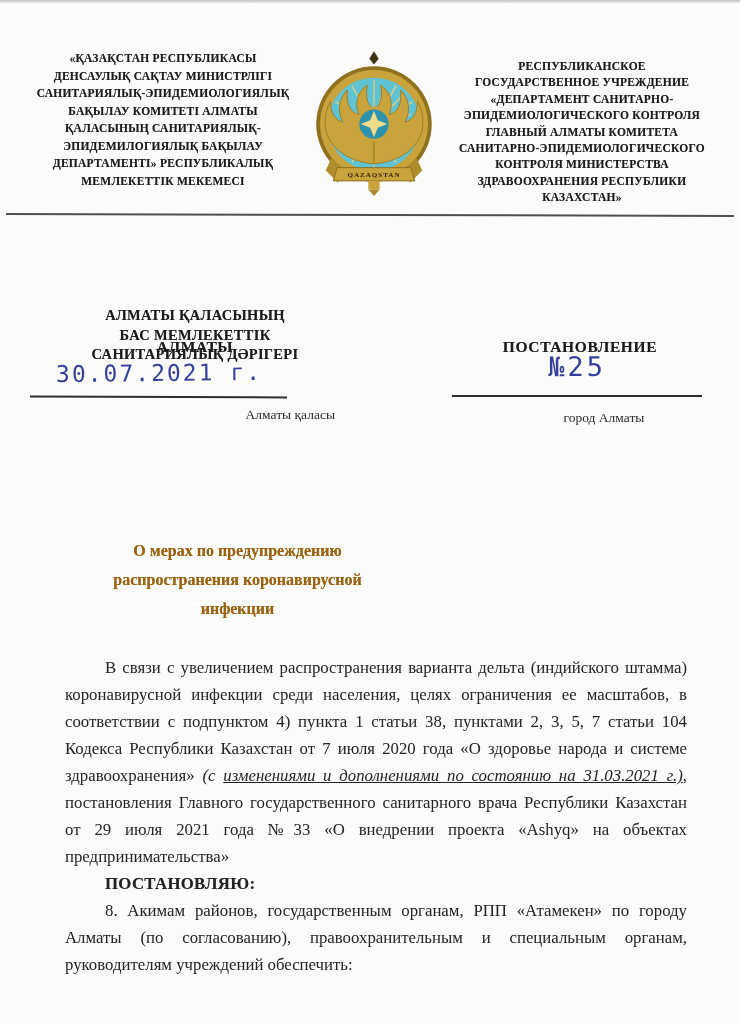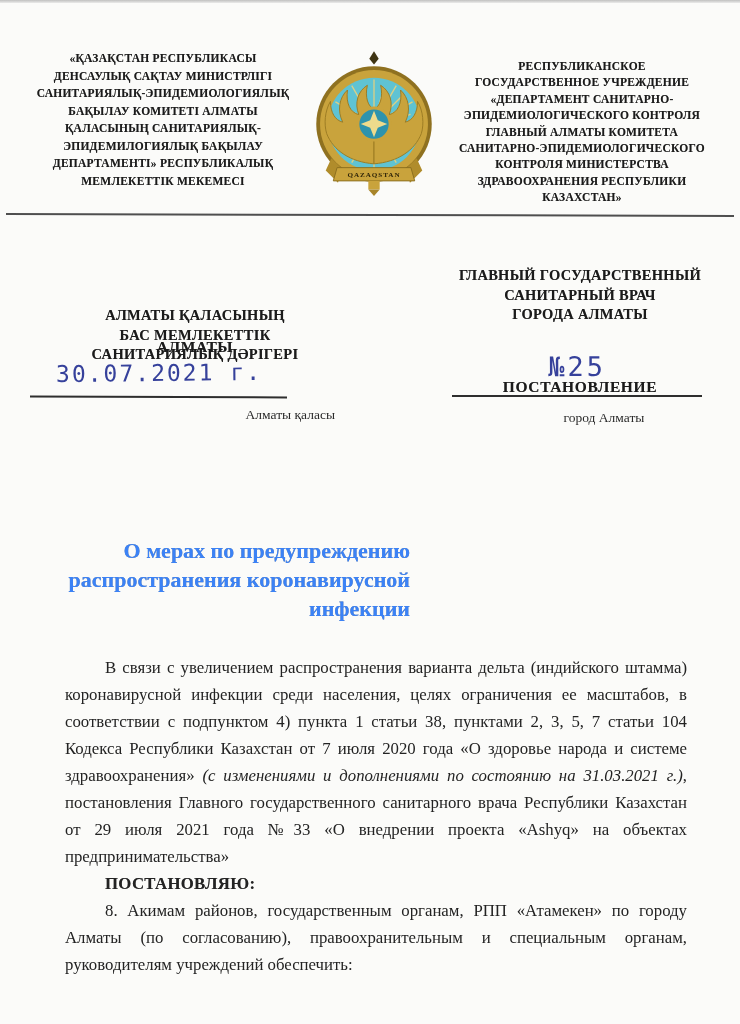--- a/index.html
+++ b/index.html
@@ -40,52 +40,52 @@
   }
 
   .issuer{
     font-size:14.5px;line-height:19.5px;letter-spacing:.3px;color:#1b1b1b;
   }
   .issuer-kk{left:55px;top:266px;width:280px;margin-top:40px;}
   .issuer-ru{left:438px;top:266px;width:284px;}
 
   .doctype{font-size:15.5px;letter-spacing:.6px;color:#1b1b1b;}
   .doctype-kk{left:55px;top:338px;width:280px;}
-  .doctype-ru{left:438px;top:338px;width:284px;margin-top:40px;}
+  .doctype-ru{left:438px;top:338px;width:284px;}
 
   .handwritten{
     font-family:"DejaVu Sans Mono","DejaVu Sans",monospace;
     color:var(--ink_blue,#36419b);
     font-weight:500;
   }
   .hw-date{left:30px;top:360px;width:258px;font-size:23px;letter-spacing:2px;transform:rotate(-.6deg);}
   .hw-num{left:452px;top:351px;width:250px;font-size:27px;letter-spacing:3px;transform:rotate(-.4deg);}
 
   .hw-line{height:2px;background:#2e2e2e;}
   .hw-line-left{left:30px;top:396px;width:257px;transform:rotate(.2deg);}
   .hw-line-right{left:452px;top:395px;width:250px;}
 
   .place{font-size:13.5px;color:#2a2a2a;}
   .place-kk{left:55px;top:407px;width:280px;text-align:right;}
   .place-ru{left:462px;top:410px;width:284px;}
 
   .subject{
     left:65px;top:536px;width:345px;
-    font-size:22px;line-height:29px;font-weight:bold;
-    text-align:right;color:#3b82f6;
+    font-size:16px;line-height:29px;font-weight:bold;
+    text-align:center;color:#a16207;
   }
 
   .body-text{
     left:65px;top:654px;width:622px;
     font-size:16.8px;line-height:27px;
     text-align:justify;color:#232323;
   }
   .body-text p{margin:0;text-indent:40px;}
   .seg-italic{font-style:italic;}
-  .seg-italic-u{font-style:italic;}
+  .seg-italic-u{font-style:italic;text-decoration:underline;}
   .resolve{font-weight:bold;letter-spacing:.3px;}
 </style>
 </head>
 <body>
 
 <div class="page">
   <div class="scan-edge"></div>
 
   <div class="abs emblem">
     <svg width="142" height="155" viewBox="0 0 150 163">
@@ -149,23 +149,20 @@
   <div class="abs rule"></div>
 
   <div class="abs pre center bold soft issuer issuer-kk">АЛМАТЫ ҚАЛАСЫНЫҢ
 БАС МЕМЛЕКЕТТІК
 САНИТАРИЯЛЫҚ ДӘРІГЕРІ</div>
   <div class="abs center bold soft doctype doctype-kk">АЛМАТЫ</div>
   <div class="abs center handwritten hw-date">30.07.2021 г.</div>
   <div class="abs hw-line hw-line-left"></div>
   <div class="abs center place place-kk">Алматы қаласы</div>
 
-  <div class="abs pre center bold soft issuer issuer-ru">ГЛАВНЫЙ ГОСУДАРСТВЕННЫЙ
-САНИТАРНЫЙ ВРАЧ
-ГОРОДА АЛМАТЫ</div>
   <div class="abs center bold soft doctype doctype-ru">ПОСТАНОВЛЕНИЕ</div>
   <div class="abs center handwritten hw-num">№25</div>
   <div class="abs hw-line hw-line-right"></div>
   <div class="abs center place place-ru">город Алматы</div>
 
   <div class="abs pre soft subject">О мерах по предупреждению
 распространения коронавирусной
 инфекции</div>
 
   <div class="abs body-text">

